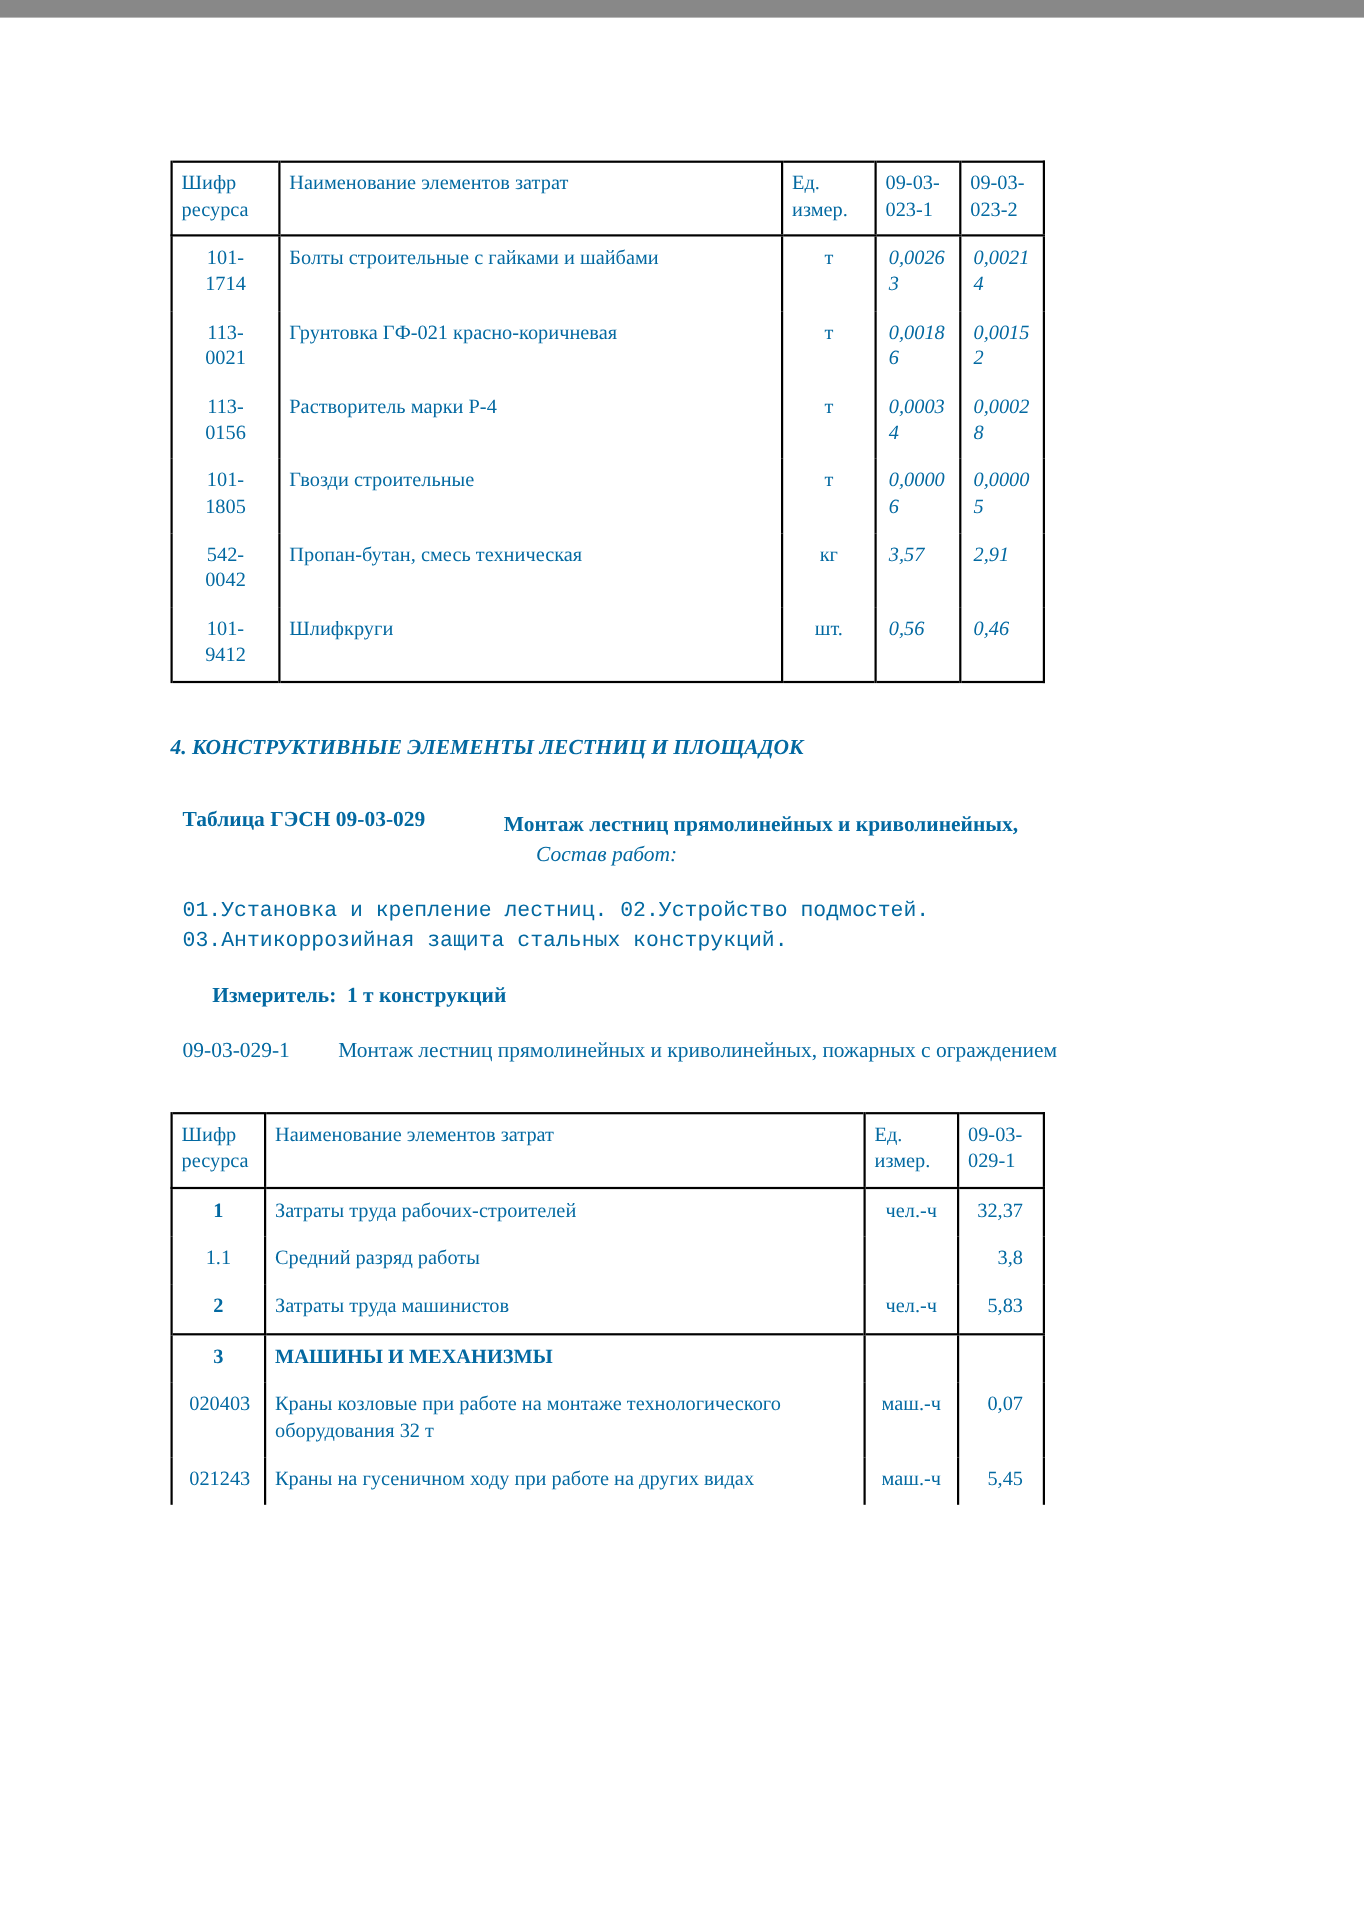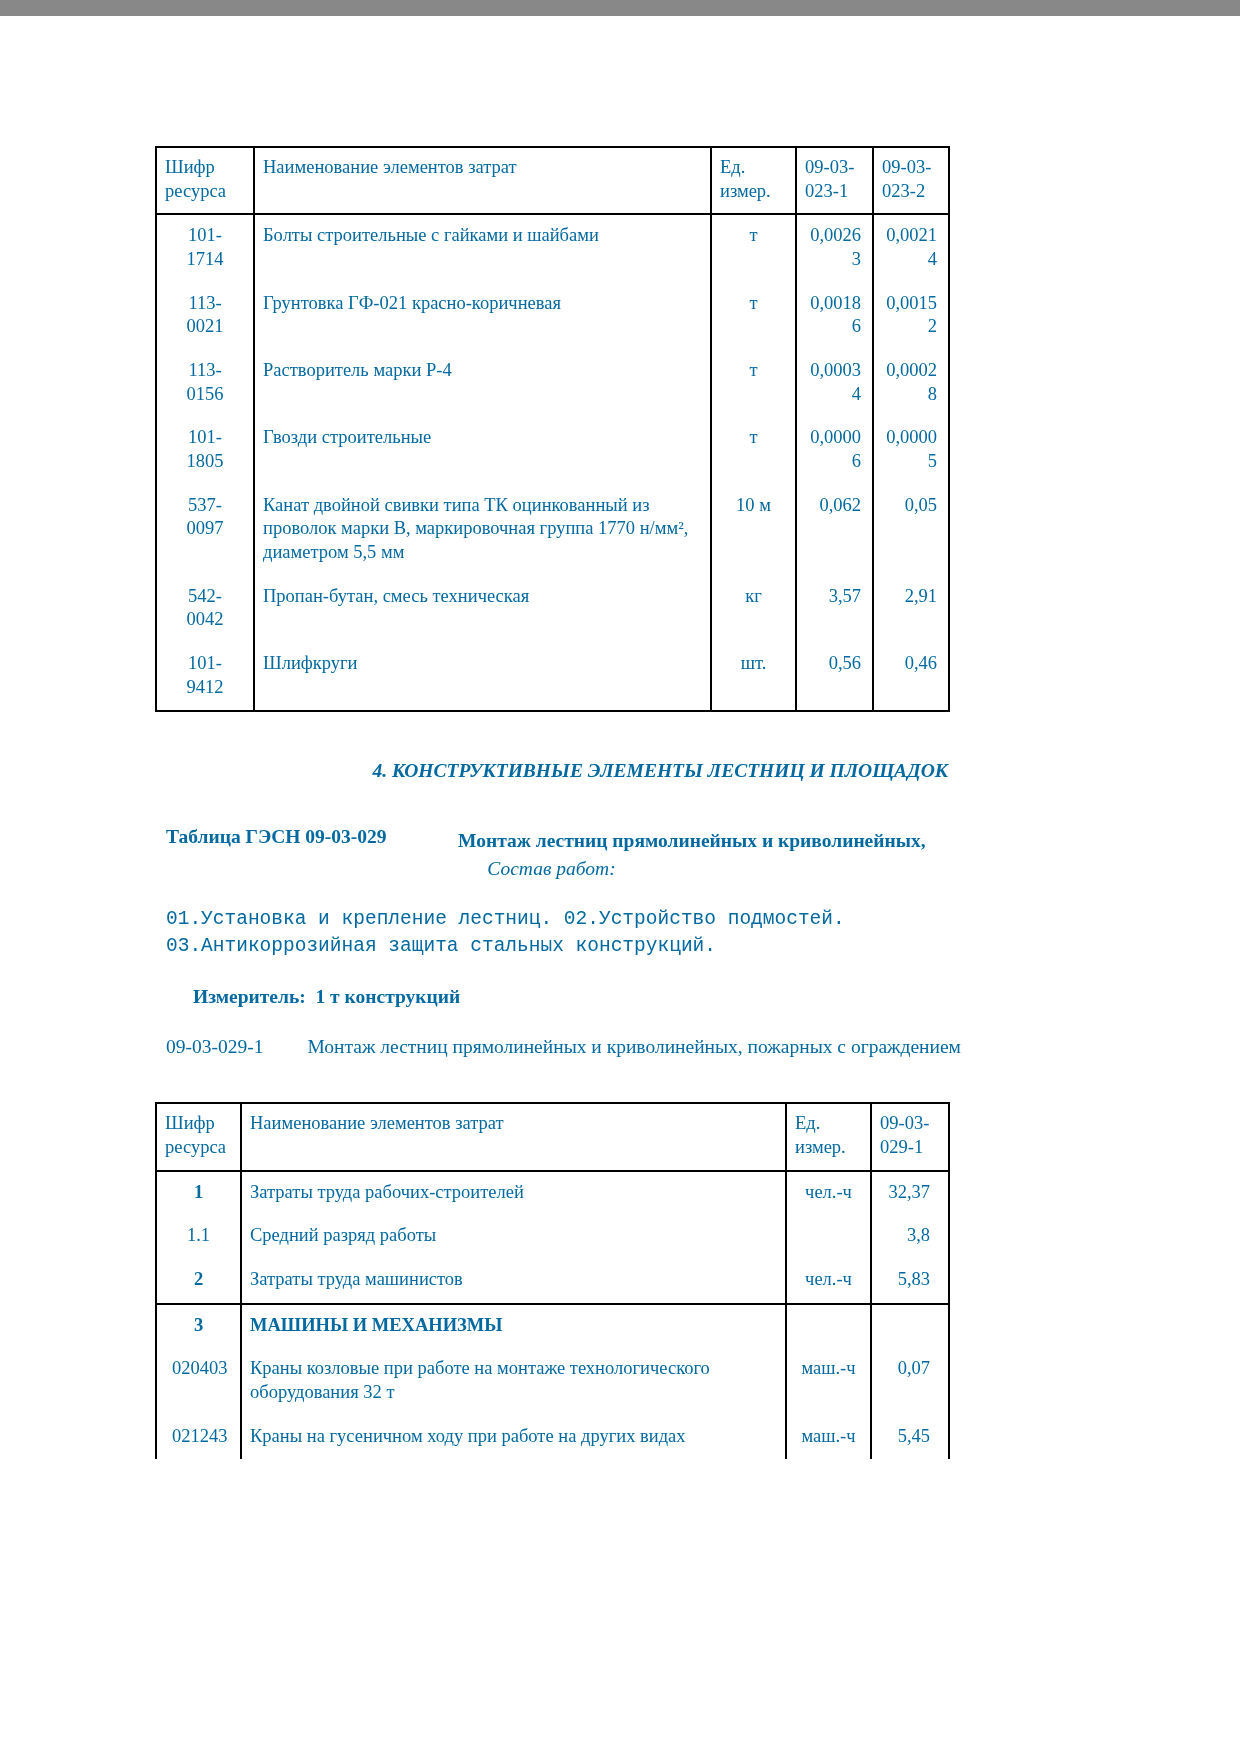--- a/index.html
+++ b/index.html
@@ -30,31 +30,31 @@
   }
   table.tbl thead th {
     border-bottom:2px solid #000;
     text-align:left;
     padding:8px 6px 10px 8px;
   }
   table.tbl tbody td { padding:9px 6px 11px; }
   td.code { text-align:center; padding-left:15px !important; padding-right:15px !important; }
   td.name { text-align:left; padding-left:8px !important; padding-right:6px !important; }
   td.unit { text-align:center; }
-  td.val  { text-align:right; word-break:break-all; padding-left:11px !important; padding-right:11px !important; }
+  td.val  { text-align:left; word-break:break-all; padding-left:11px !important; padding-right:11px !important;font-style:italic; }
   td.val2 { text-align:right; padding-right:18px !important; }
   .bold { font-weight:bold !important; }
   table.t2 { border-bottom:0; }   
   table.t2 tr.group-start td { border-top:2px solid #000; }
 
   
   .section-heading {
     width:793px;
     margin-top:48px;
-    text-align:right;
+    text-align:left;
     font-size:19.5px;
     font-weight:bold;
     font-style:italic;
   }
   .caption-row { display:flex; margin:44px 0 0 11px; }
   .caption-label { width:292px; font-size:19.5px; font-weight:bold; flex:none; }
   .caption-title { font-size:19.5px; font-weight:bold; line-height:1.5; }
   .sostav { width:793px; margin-top:2px; text-align:center; font-size:19.5px; font-style:italic; }
   .composition { margin:26px 0 0 11px; width:835px; font-size:19.5px; line-height:1.4;font-family:Liberation Mono, monospace; }
   .measure { margin:26px 0 0 38px; font-size:19.5px; font-weight:bold; }
@@ -106,27 +106,20 @@
           <td class="val">0,00028</td>
         </tr>
         <tr>
           <td class="code">101-1805</td>
           <td class="name">Гвозди строительные</td>
           <td class="unit">т</td>
           <td class="val">0,00006</td>
           <td class="val">0,00005</td>
         </tr>
         <tr>
-          <td class="code">537-0097</td>
-          <td class="name">Канат двойной свивки типа ТК оцинкованный из проволок марки В, маркировочная группа 1770 н/мм², диаметром 5,5 мм</td>
-          <td class="unit">10 м</td>
-          <td class="val">0,062</td>
-          <td class="val">0,05</td>
-        </tr>
-        <tr>
           <td class="code">542-0042</td>
           <td class="name">Пропан-бутан, смесь техническая</td>
           <td class="unit">кг</td>
           <td class="val">3,57</td>
           <td class="val">2,91</td>
         </tr>
         <tr>
           <td class="code">101-9412</td>
           <td class="name">Шлифкруги</td>
           <td class="unit">шт.</td>

